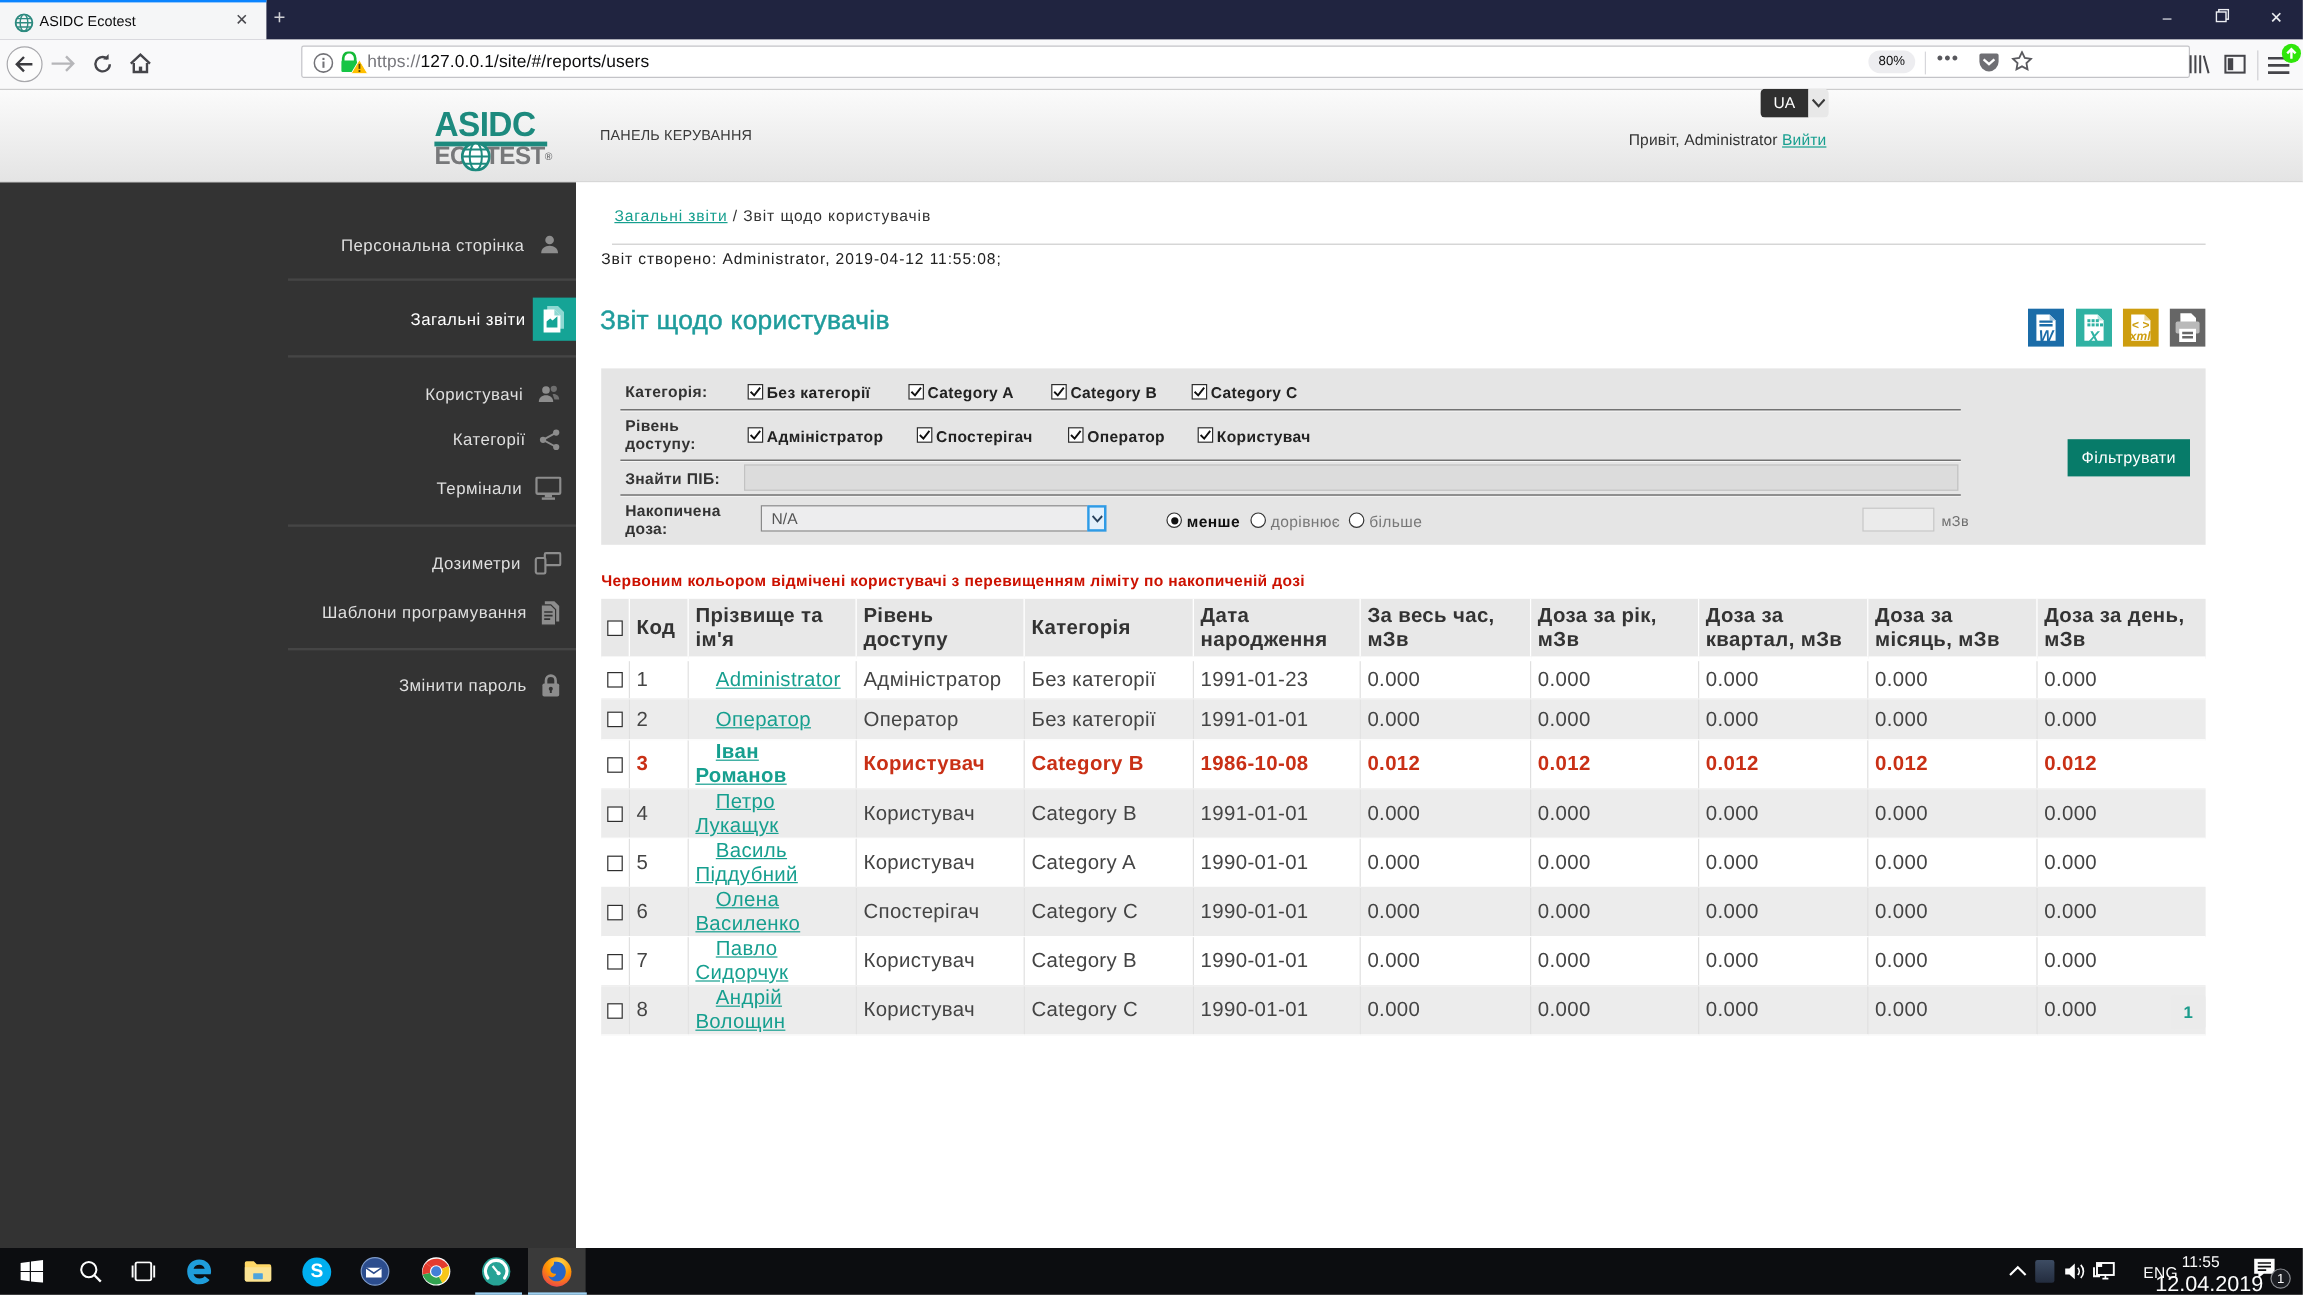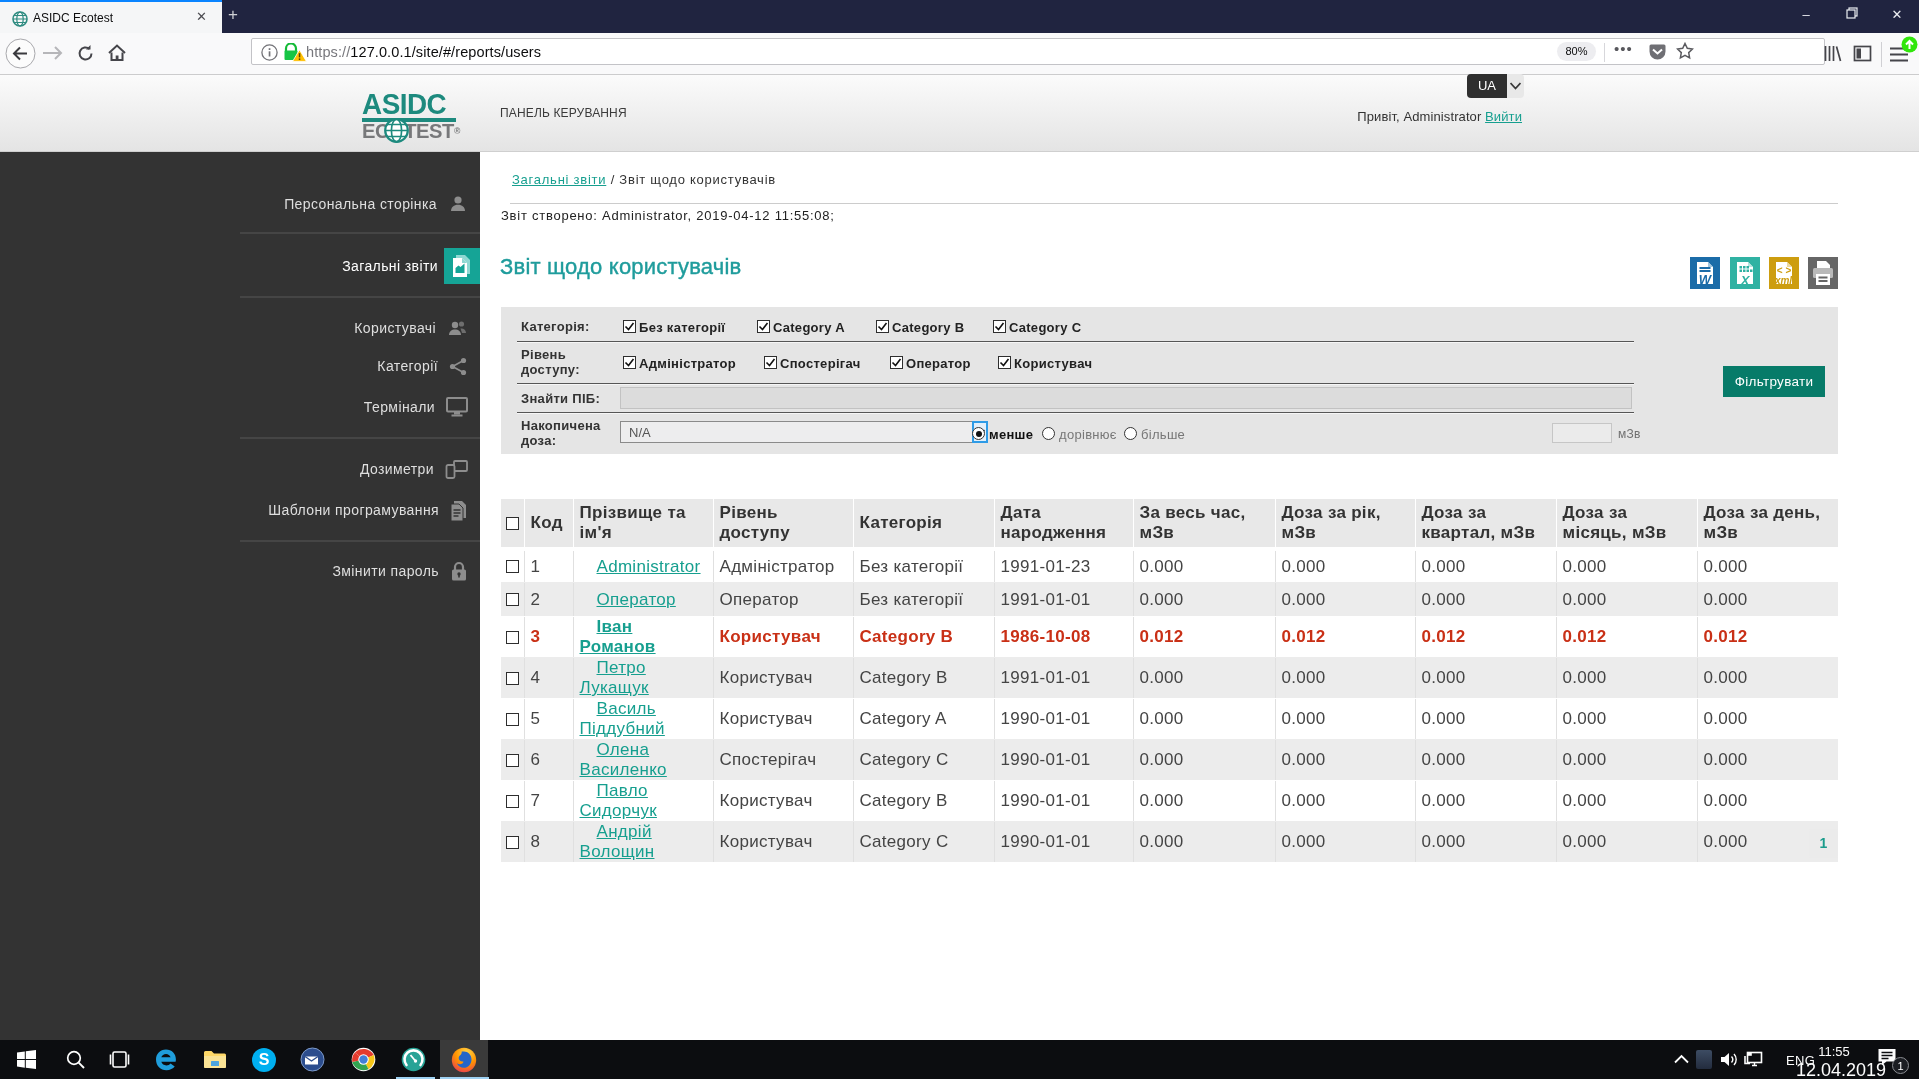--- a/index.html
+++ b/index.html
@@ -44,21 +44,21 @@
 #h1 { position:absolute; left:20px; top:102px; font-size:22px; color:#1f9c9c; letter-spacing:0.2px; -webkit-text-stroke:0.4px #1f9c9c;}
 .expicon { position:absolute; top:105px; width:30px; height:32px; }
 
 #fpanel { position:absolute; left:21px; top:155px; width:1337px; height:147px; background:#e5e5e5; }
 .fsep { position:absolute; left:16px; width:1117px; border-top:1px solid #565656; box-shadow:0 1px 0 #f6f6f6; }
 .flabel { position:absolute; left:20px; font-weight:bold; font-size:13px; color:#333; letter-spacing:0.3px;}
 .cb { position:absolute; width:13px; height:13px; background:#fff; border:1.5px solid #2e2e2e; }
 .cb svg { position:absolute; left:-0.5px; top:-0.5px; }
 .cblbl { position:absolute; font-weight:bold; font-size:13px; color:#222; letter-spacing:0.3px; }
 #pibinput { position:absolute; left:119px; top:80px; width:1012px; height:22px; background:#dcdcdc; border:1px solid #c2c2c2; }
-#dosesel { position:absolute; left:119px; top:114px; width:368px; height:22px; background:#ededee; border:1px solid #8a8a8a; }
+#dosesel { position:absolute; left:133px; top:114px; width:288px; height:22px; background:#ededee; border:1px solid #8a8a8a; }
 #dosesel .txt { position:absolute; left:8px; top:3px; color:#555; font-size:13px; }
 #dosesel .arr { position:absolute; right:-1px; top:-1px; width:16px; height:22px; background:#e3f0fb; border:2px solid #2e9be6; }
 #dosesel .arr svg { position:absolute; left:2px; top:6px; }
 .radio { position:absolute; width:13px; height:13px; border:1px solid #333; border-radius:50%; background:#fff; }
 .radio.sel::after { content:""; position:absolute; left:2.5px; top:2.5px; width:6px; height:6px; background:#111; border-radius:50%; }
 .radlbl { position:absolute; font-size:13px; color:#777; letter-spacing:0.3px;}
 #mzvinput { position:absolute; left:1051px; top:116px; width:60px; height:20px; background:#ebebeb; border:1px solid #c6c6c6;}
 #filterbtn { position:absolute; left:1222px; top:59px; width:102px; height:31px; background:#077b69; color:#fff; font-size:13.5px; text-align:center; line-height:31px; letter-spacing:0.3px;}
 #rednote { position:absolute; left:21px; top:324px; font-weight:bold; font-size:13px; color:#cc1100; letter-spacing:0.3px;}
 
@@ -383,20 +383,21 @@
     <div class="radlbl" style="left:488px;top:120px;color:#111;font-weight:bold;">менше</div>
     <div class="radio" style="left:541px;top:120px;"></div>
     <div class="radlbl" style="left:558px;top:120px;">дорівнює</div>
     <div class="radio" style="left:623px;top:120px;"></div>
     <div class="radlbl" style="left:640px;top:120px;">більше</div>
     <div id="mzvinput"></div>
     <div class="radlbl" style="left:1117px;top:120px;color:#6f6f6f;font-size:12px;">мЗв</div>
     <div id="filterbtn">Фільтрувати</div>
   </div>
 
+  <div id="rednote">Червоним кольором відмічені користувачі з перевищенням ліміту по накопиченій дозі</div>
 
   <div id="rtable">
   <table>
     <colgroup>
       <col style="width:23px">
           <col style="width:49px">
           <col style="width:140px">
           <col style="width:140px">
           <col style="width:141px">
           <col style="width:139px">

